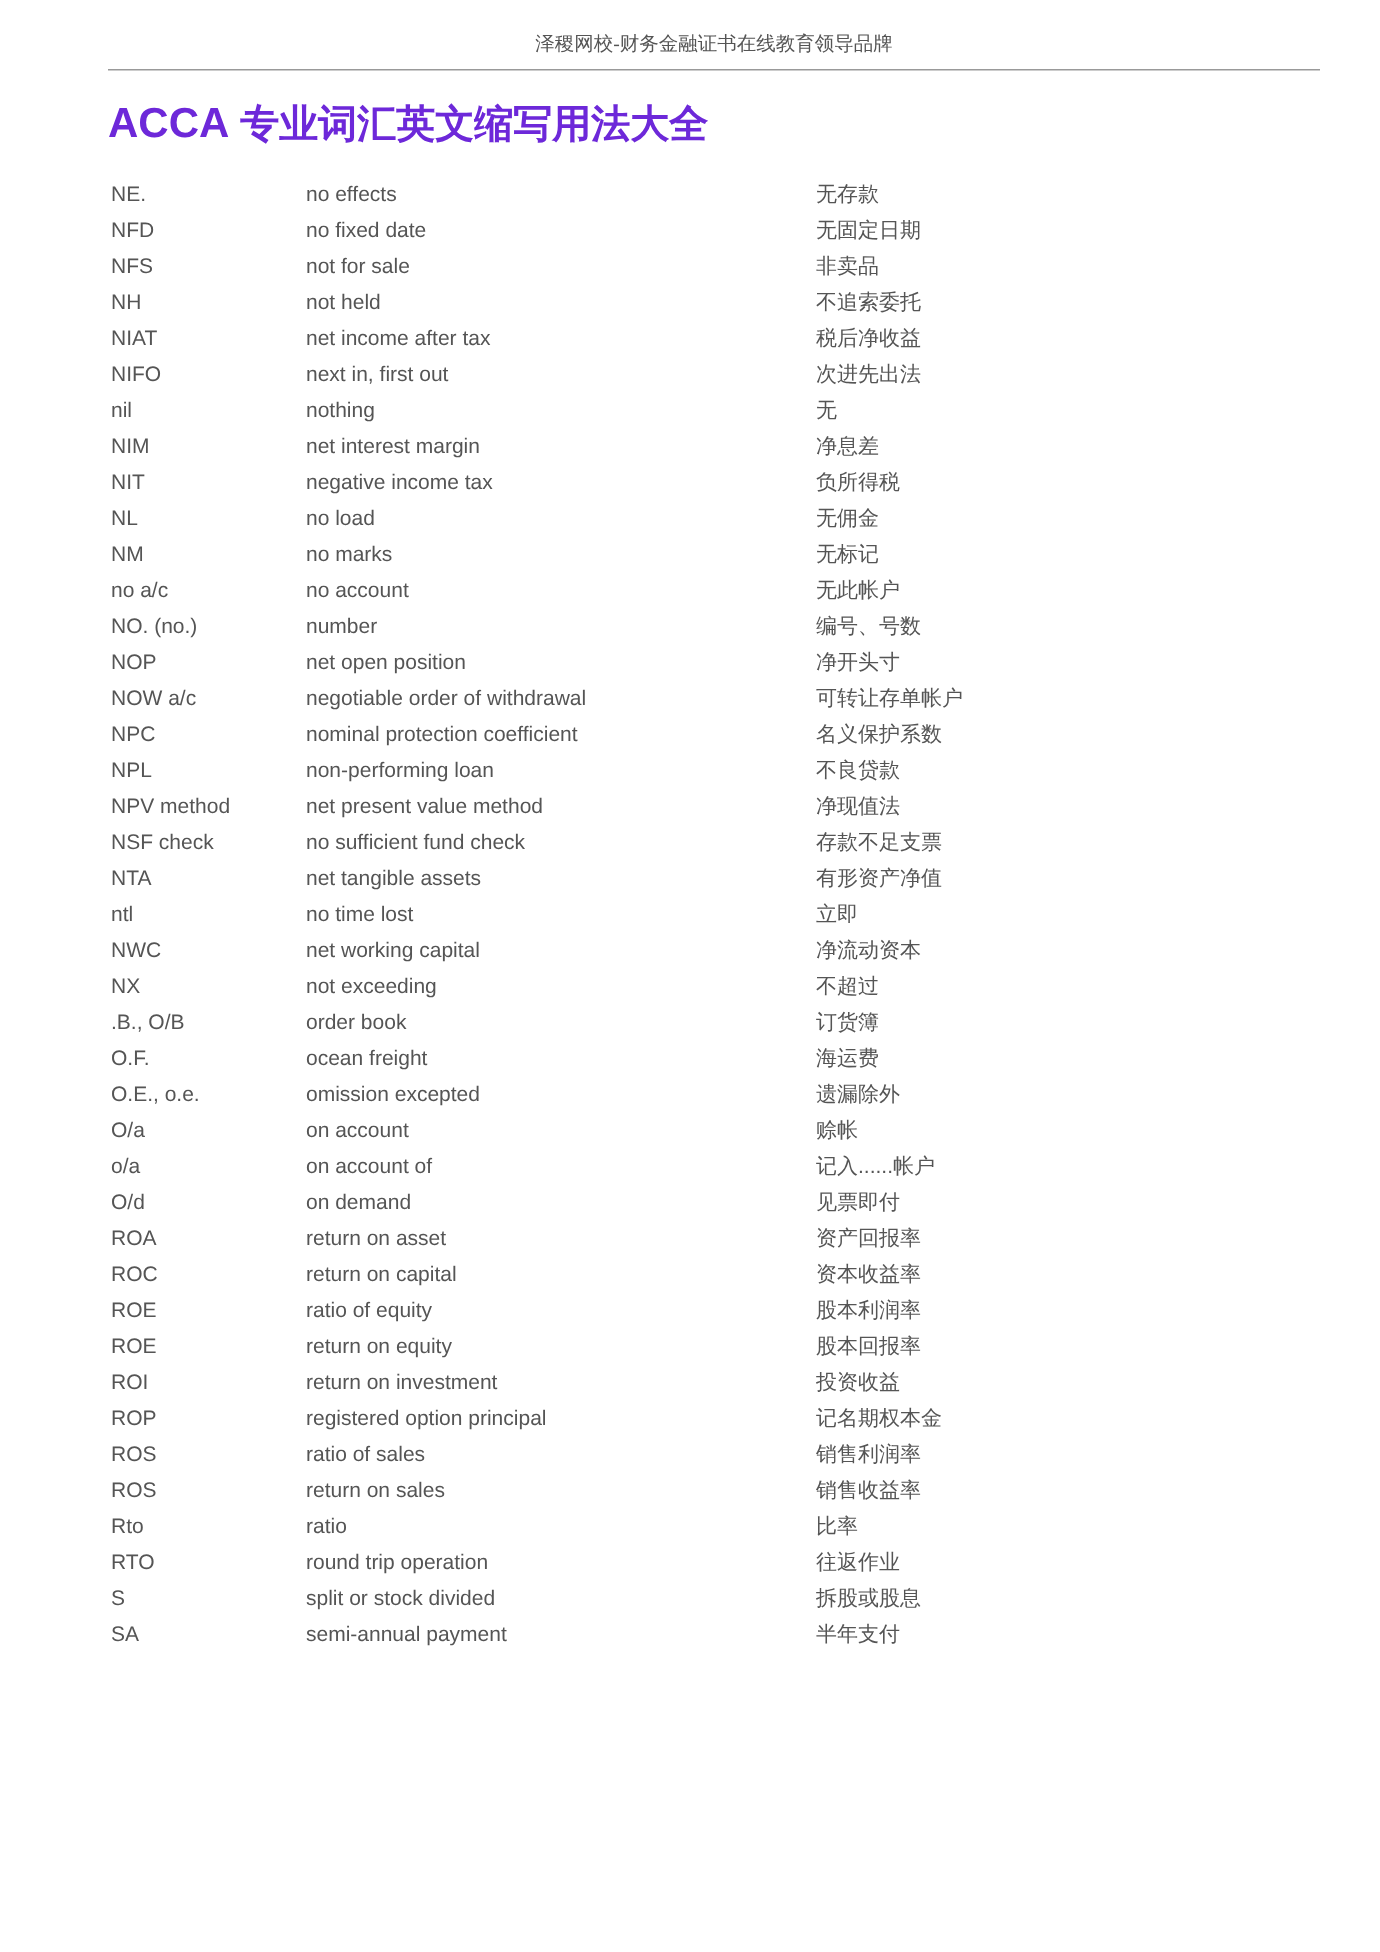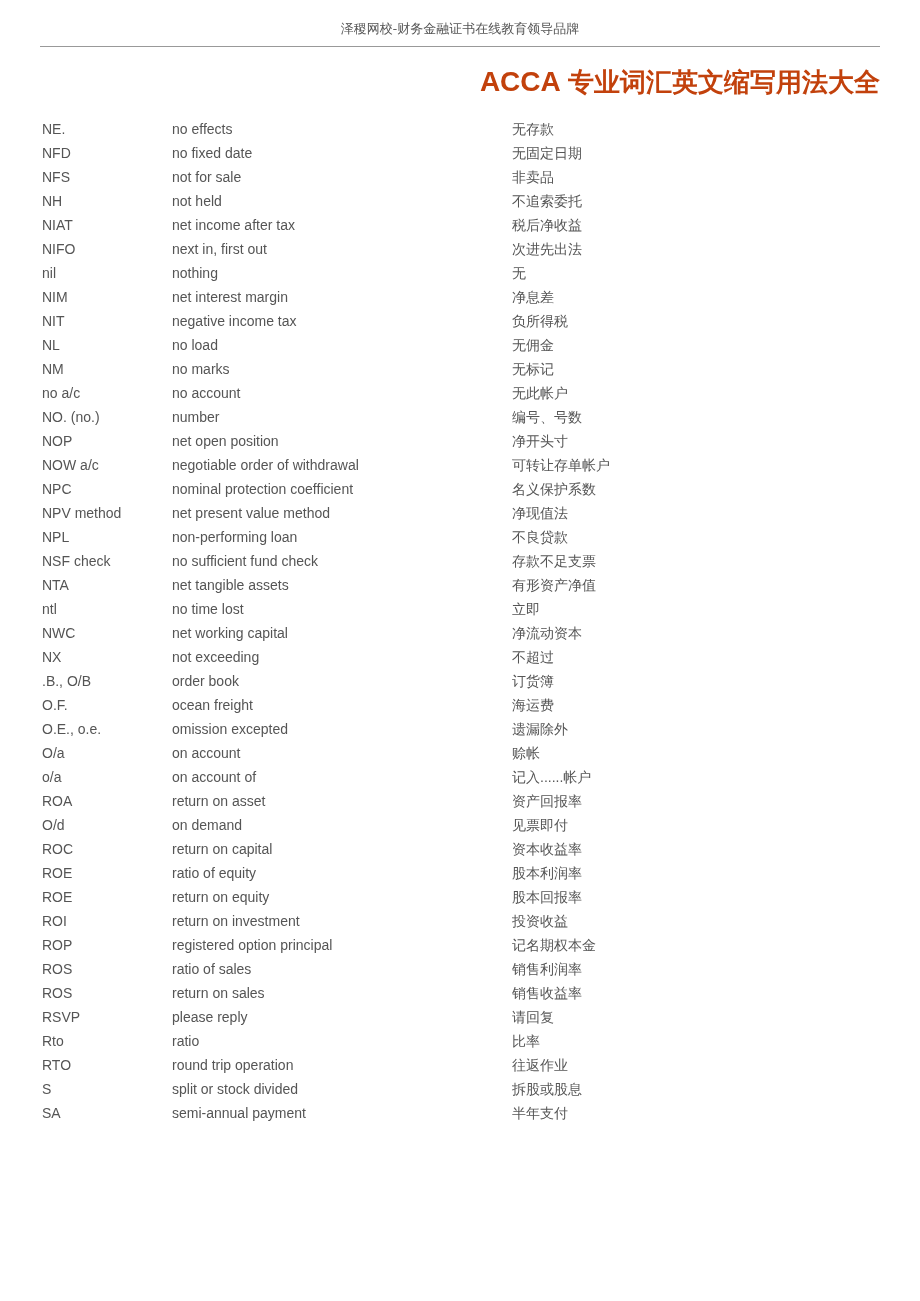--- a/index.html
+++ b/index.html
@@ -10,34 +10,35 @@
     body {
       background: #ffffff;
       font-family: "SimSun", "宋体", serif;
       font-size: 14px;
       color: #444;
       width: 920px;
       min-height: 1301px;
     }
     .page {
       padding: 20px 40px 40px 40px;
+      margin-left: 32px;
     }
     .top-bar {
       text-align: center;
       font-size: 13px;
       color: #555;
       padding-bottom: 8px;
       border-bottom: 1px solid #999;
       margin-bottom: 18px;
     }
     .main-title {
-      text-align: right;
+      text-align: left;
       font-size: 26px;
       font-weight: bold;
-      color: #c2410c;
+      color: #6d28d9;
       font-family: "SimHei", "黑体", sans-serif;
       margin-bottom: 18px;
     }
     .main-title span.acca {
       font-family: "Arial Black", Arial, sans-serif;
       font-size: 28px;
     }
     .vocab-table {
       width: 100%;
       border-collapse: collapse;
@@ -152,30 +153,30 @@
           <td class="col-abbr">NOW a/c</td>
           <td class="col-en">negotiable  order of withdrawal</td>
           <td class="col-zh">可转让存单帐户</td>
         </tr>
         <tr>
           <td class="col-abbr">NPC</td>
           <td class="col-en">nominal  protection coefficient</td>
           <td class="col-zh">名义保护系数</td>
         </tr>
         <tr>
+          <td class="col-abbr">NPL</td>
+          <td class="col-en">non-performing  loan</td>
+          <td class="col-zh">不良贷款</td>
+        </tr>
+        <tr>
           <td class="col-abbr">NPV method</td>
           <td class="col-en">net  present value method</td>
           <td class="col-zh">净现值法</td>
         </tr>
         <tr>
-          <td class="col-abbr">NPL</td>
-          <td class="col-en">non-performing  loan</td>
-          <td class="col-zh">不良贷款</td>
-        </tr>
-        <tr>
           <td class="col-abbr">NSF check</td>
           <td class="col-en">no  sufficient fund check</td>
           <td class="col-zh">存款不足支票</td>
         </tr>
         <tr>
           <td class="col-abbr">NTA</td>
           <td class="col-en">net  tangible assets</td>
           <td class="col-zh">有形资产净值</td>
         </tr>
         <tr>
@@ -212,30 +213,30 @@
           <td class="col-abbr">O/a</td>
           <td class="col-en">on  account</td>
           <td class="col-zh">赊帐</td>
         </tr>
         <tr>
           <td class="col-abbr">o/a</td>
           <td class="col-en">on  account of</td>
           <td class="col-zh">记入......帐户</td>
         </tr>
         <tr>
+          <td class="col-abbr">O/d</td>
+          <td class="col-en">on  demand</td>
+          <td class="col-zh">见票即付</td>
+        </tr>
+        <tr>
           <td class="col-abbr">ROA</td>
           <td class="col-en">return on  asset</td>
           <td class="col-zh">资产回报率</td>
         </tr>
         <tr>
-          <td class="col-abbr">O/d</td>
-          <td class="col-en">on  demand</td>
-          <td class="col-zh">见票即付</td>
-        </tr>
-        <tr>
           <td class="col-abbr">ROC</td>
           <td class="col-en">return  on capital</td>
           <td class="col-zh">资本收益率</td>
         </tr>
         <tr>
           <td class="col-abbr">ROE</td>
           <td class="col-en">ratio  of equity</td>
           <td class="col-zh">股本利润率</td>
         </tr>
         <tr>
@@ -257,25 +258,20 @@
           <td class="col-abbr">ROS</td>
           <td class="col-en">ratio  of sales</td>
           <td class="col-zh">销售利润率</td>
         </tr>
         <tr>
           <td class="col-abbr">ROS</td>
           <td class="col-en">return  on sales</td>
           <td class="col-zh">销售收益率</td>
         </tr>
         <tr>
-          <td class="col-abbr">RSVP</td>
-          <td class="col-en">please  reply</td>
-          <td class="col-zh">请回复</td>
-        </tr>
-        <tr>
           <td class="col-abbr">Rto</td>
           <td class="col-en">ratio</td>
           <td class="col-zh">比率</td>
         </tr>
         <tr>
           <td class="col-abbr">RTO</td>
           <td class="col-en">round  trip operation</td>
           <td class="col-zh">往返作业</td>
         </tr>
         <tr>

